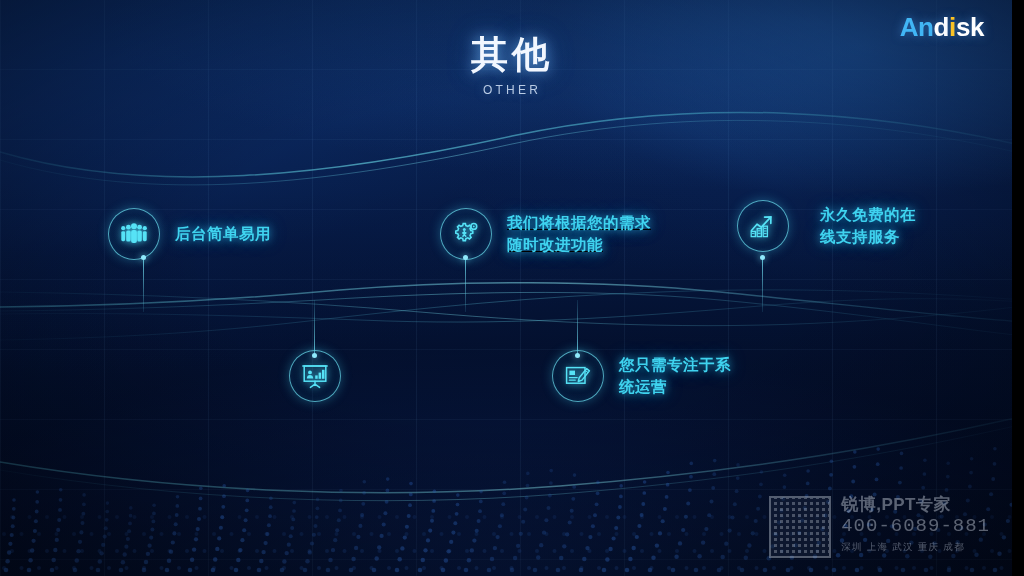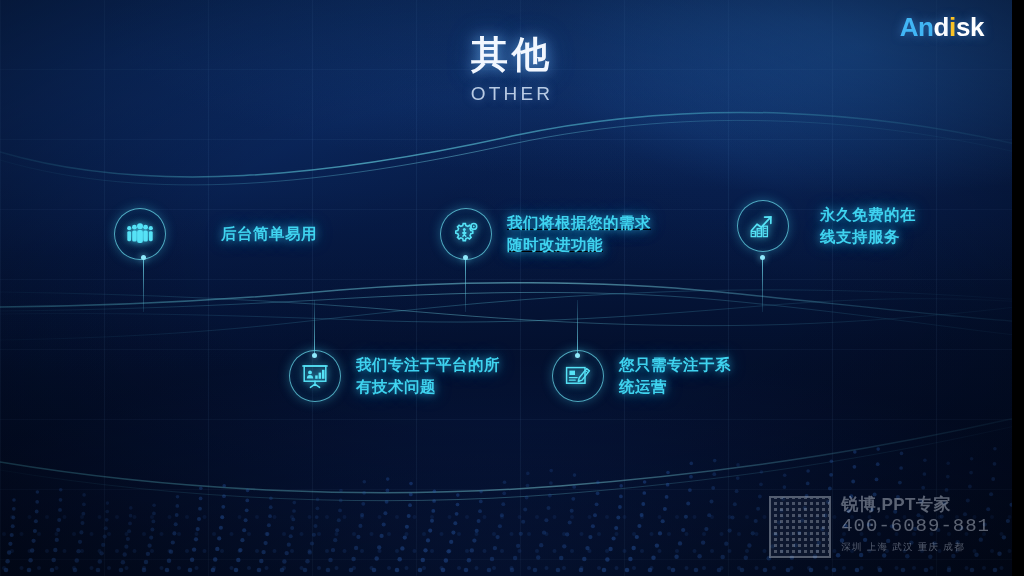--- a/index.html
+++ b/index.html
@@ -59,21 +59,21 @@
   .title-cn {
     font-size: 37px;
     font-weight: bold;
     letter-spacing: 4px;
     color: #f2f7ff;
     text-shadow: 0 0 14px rgba(120,190,255,0.75), 0 0 28px rgba(60,140,230,0.45);
     line-height: 1.25;
   }
   .title-en {
     margin-top: 5px;
-    font-size: 19px;
+    font-size: 12px;
     letter-spacing: 3.2px;
     color: #b9cbe4;
     text-shadow: 0 0 8px rgba(110,170,230,0.5);
   }
 
   
   .logo {
     position: absolute;
     top: 12px;
     right: 28px;
@@ -902,21 +902,21 @@
   <div class="logo">
     <span class="c-an">An</span><span class="c-d">d</span><span class="c-i">i</span><span class="c-sk">sk</span>
   </div>
 
   <div class="stem" style="left:143px; top:258px; height:54px;"></div>
   <div class="stem" style="left:465px; top:258px; height:54px;"></div>
   <div class="stem" style="left:762px; top:258px; height:54px;"></div>
   <div class="stem up" style="left:314px; top:300px; height:56px;"></div>
   <div class="stem up" style="left:577px; top:300px; height:56px;"></div>
 
-  <div class="node" style="left:114px; top:208px;gap:40px;">
+  <div class="node" style="left:108px; top:208px;">
     <div class="circle">
       <span>
         <svg width="28" height="22" viewBox="0 0 28 22" fill="#56e2f6">
           <circle cx="3.2" cy="5.2" r="2.1"></circle>
             <rect x="1.3" y="8.2" width="3.8" height="10" rx="1.4"></rect>
           <circle cx="8.4" cy="4.2" r="2.4"></circle>
             <rect x="6.2" y="7.4" width="4.5" height="11.2" rx="1.6"></rect>
           <circle cx="14" cy="3.2" r="3"></circle>
             <rect x="11.1" y="7" width="5.8" height="13" rx="2"></rect>
           <circle cx="19.6" cy="4.2" r="2.4"></circle>
@@ -973,22 +973,20 @@
           <rect x="3.2" y="3" width="21.6" height="15.2"></rect>
           <path d="M14 18.2 L14 21.2 M14 21.2 L9.4 24.4 M14 21.2 L18.6 24.4" stroke-linecap="round"></path>
           <circle cx="9" cy="9.4" r="1.9" fill="#56e2f6" stroke="none"></circle>
           <path d="M5.8 15.6 C5.8 12.9 7.2 12 9 12 C10.8 12 12.2 12.9 12.2 15.6 Z" fill="#56e2f6" stroke="none"></path>
           <rect x="14.2" y="12.4" width="2.5" height="3.4" fill="#56e2f6" stroke="none"></rect>
           <rect x="17.6" y="9.6" width="2.5" height="6.2" fill="#56e2f6" stroke="none"></rect>
           <rect x="21" y="6.8" width="2.5" height="9" fill="#56e2f6" stroke="none"></rect>
         </svg>
       </span>
     </div>
-    <div class="node-text">我们专注于平台的所
-有技术问题</div>
   </div>
   <div class="dot" style="left:312px; top:353px;"></div>
 
   <div class="node" style="left:552px; top:350px;">
     <div class="circle">
       <span>
         <svg width="28" height="26" viewBox="0 0 28 26" fill="none" stroke="#56e2f6" stroke-width="1.5">
           <rect x="2.6" y="4.6" width="18.4" height="15.6"></rect>
           <rect x="5.4" y="7.6" width="5.6" height="4.4" fill="#56e2f6" stroke="none"></rect>
           <path d="M5.4 14.6 L13.2 14.6 M5.4 17.2 L11.2 17.2" stroke-width="1.3" stroke-linecap="round"></path>

